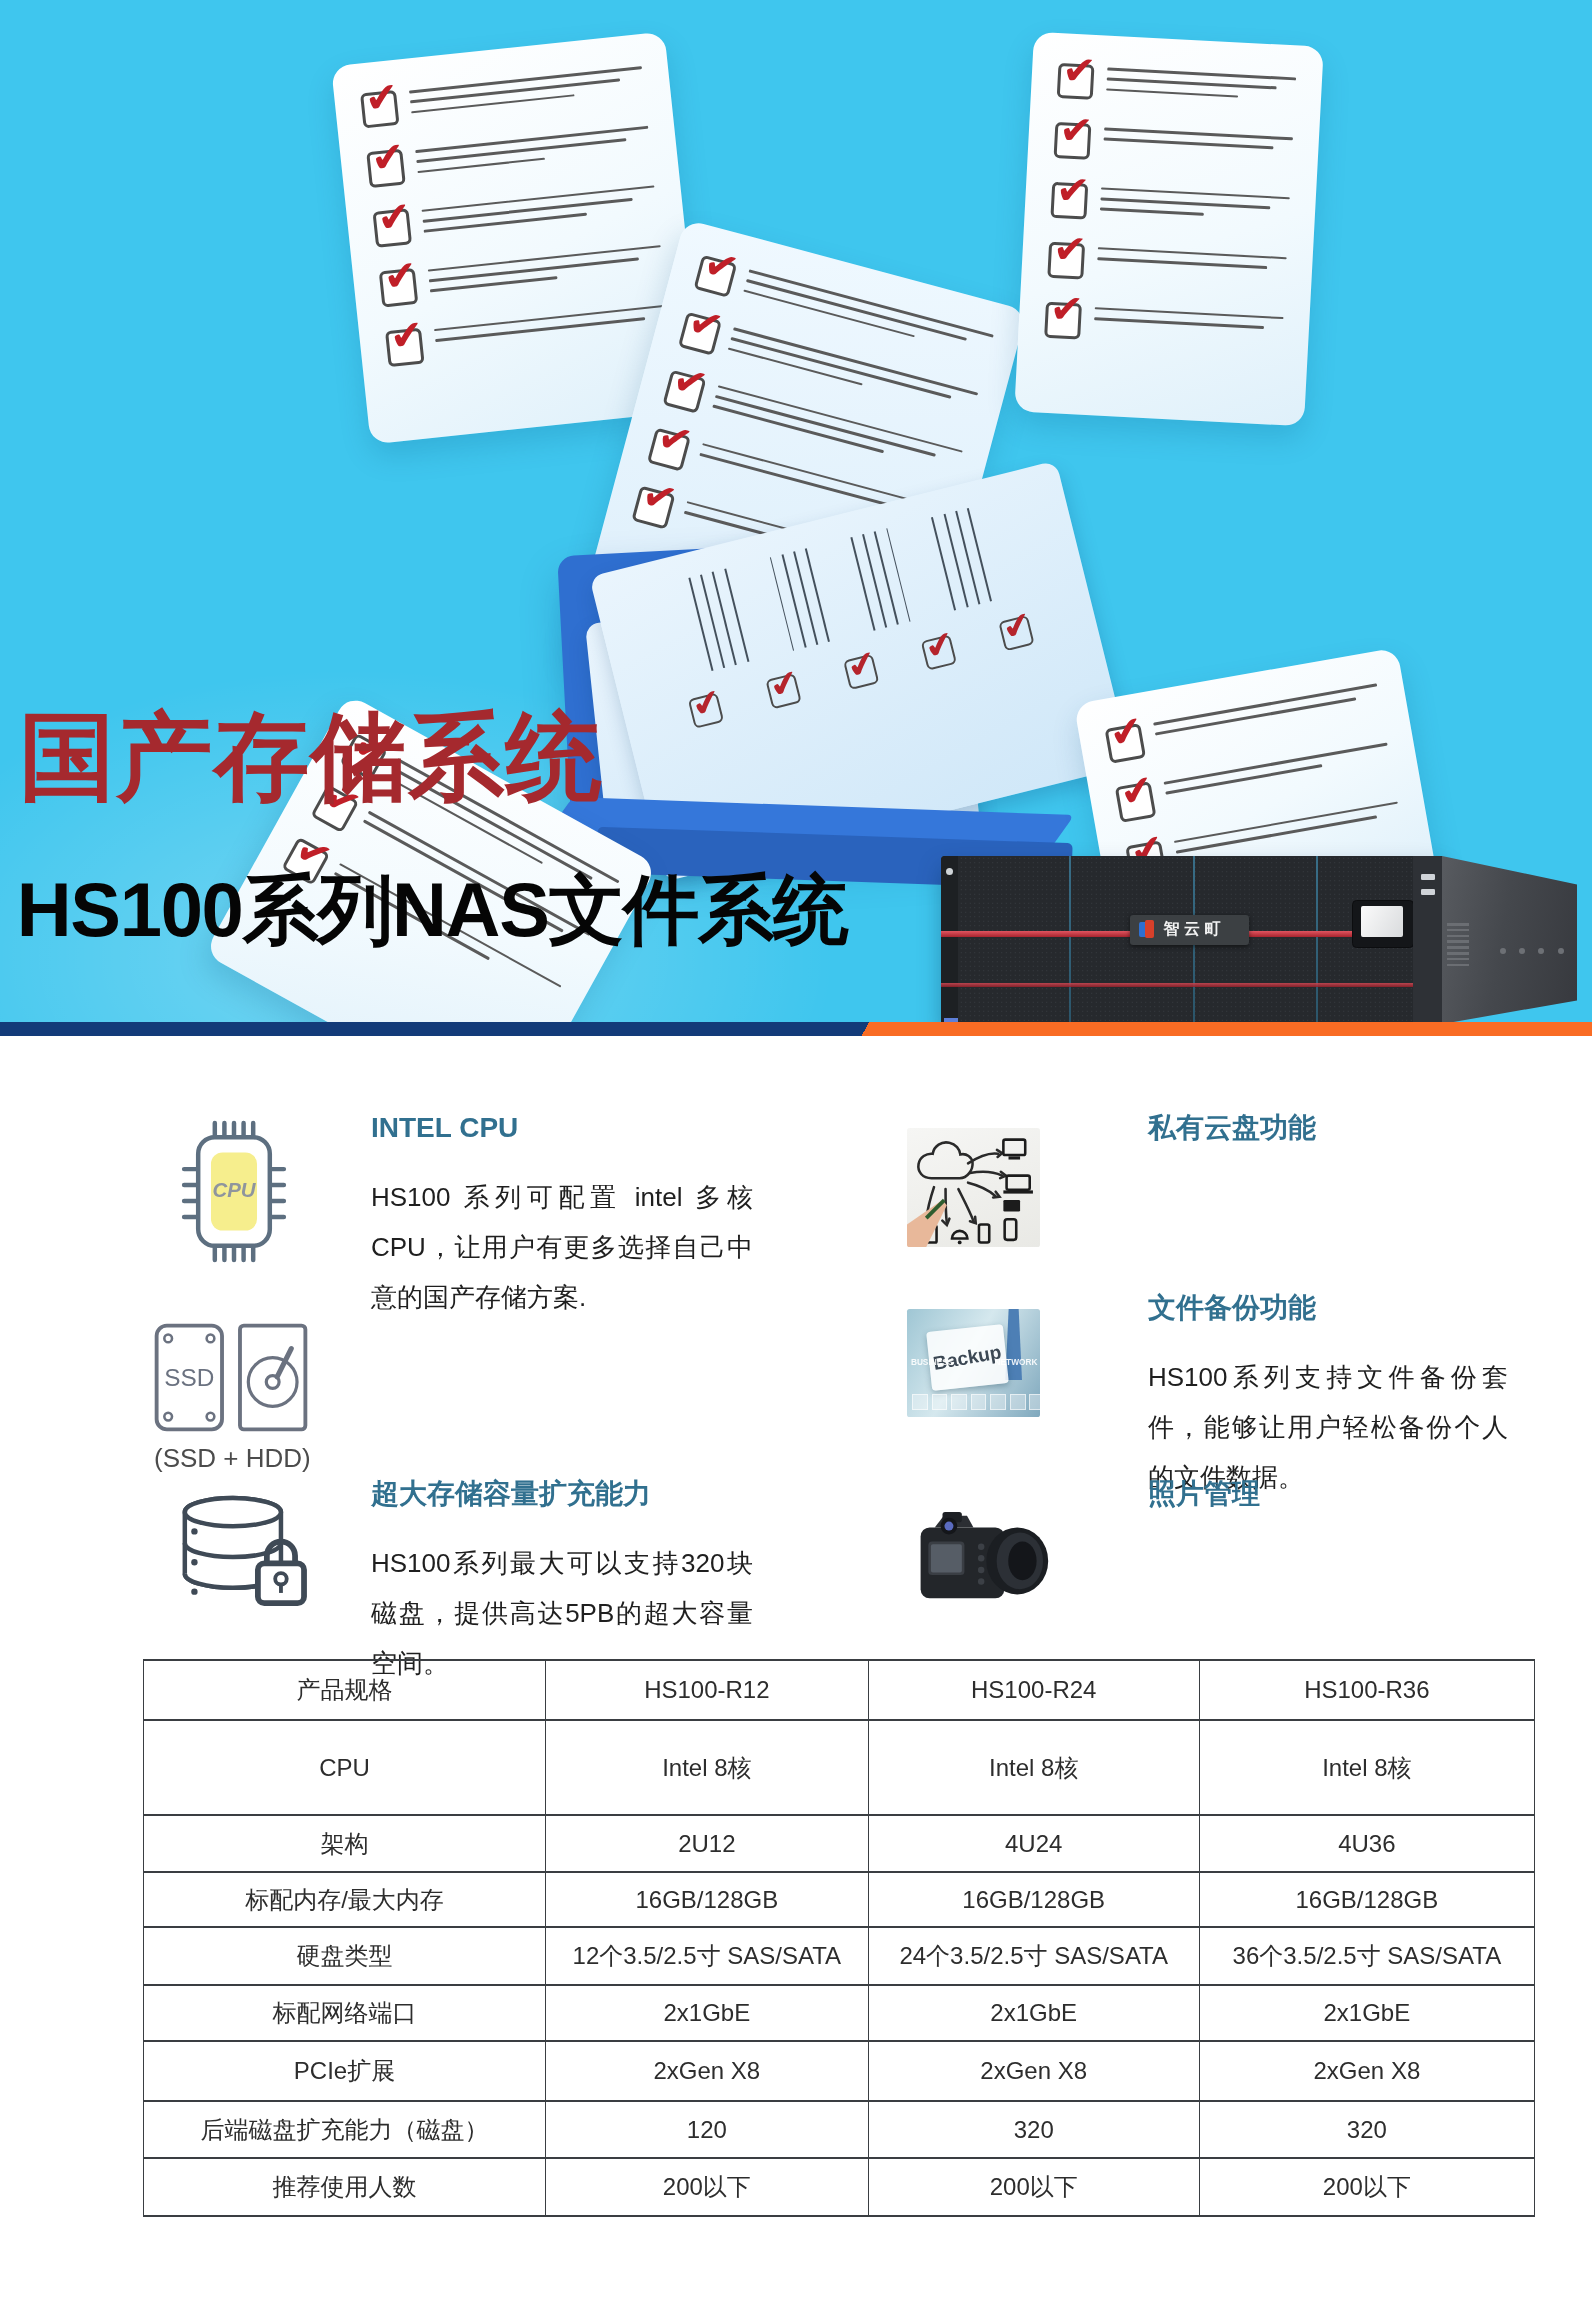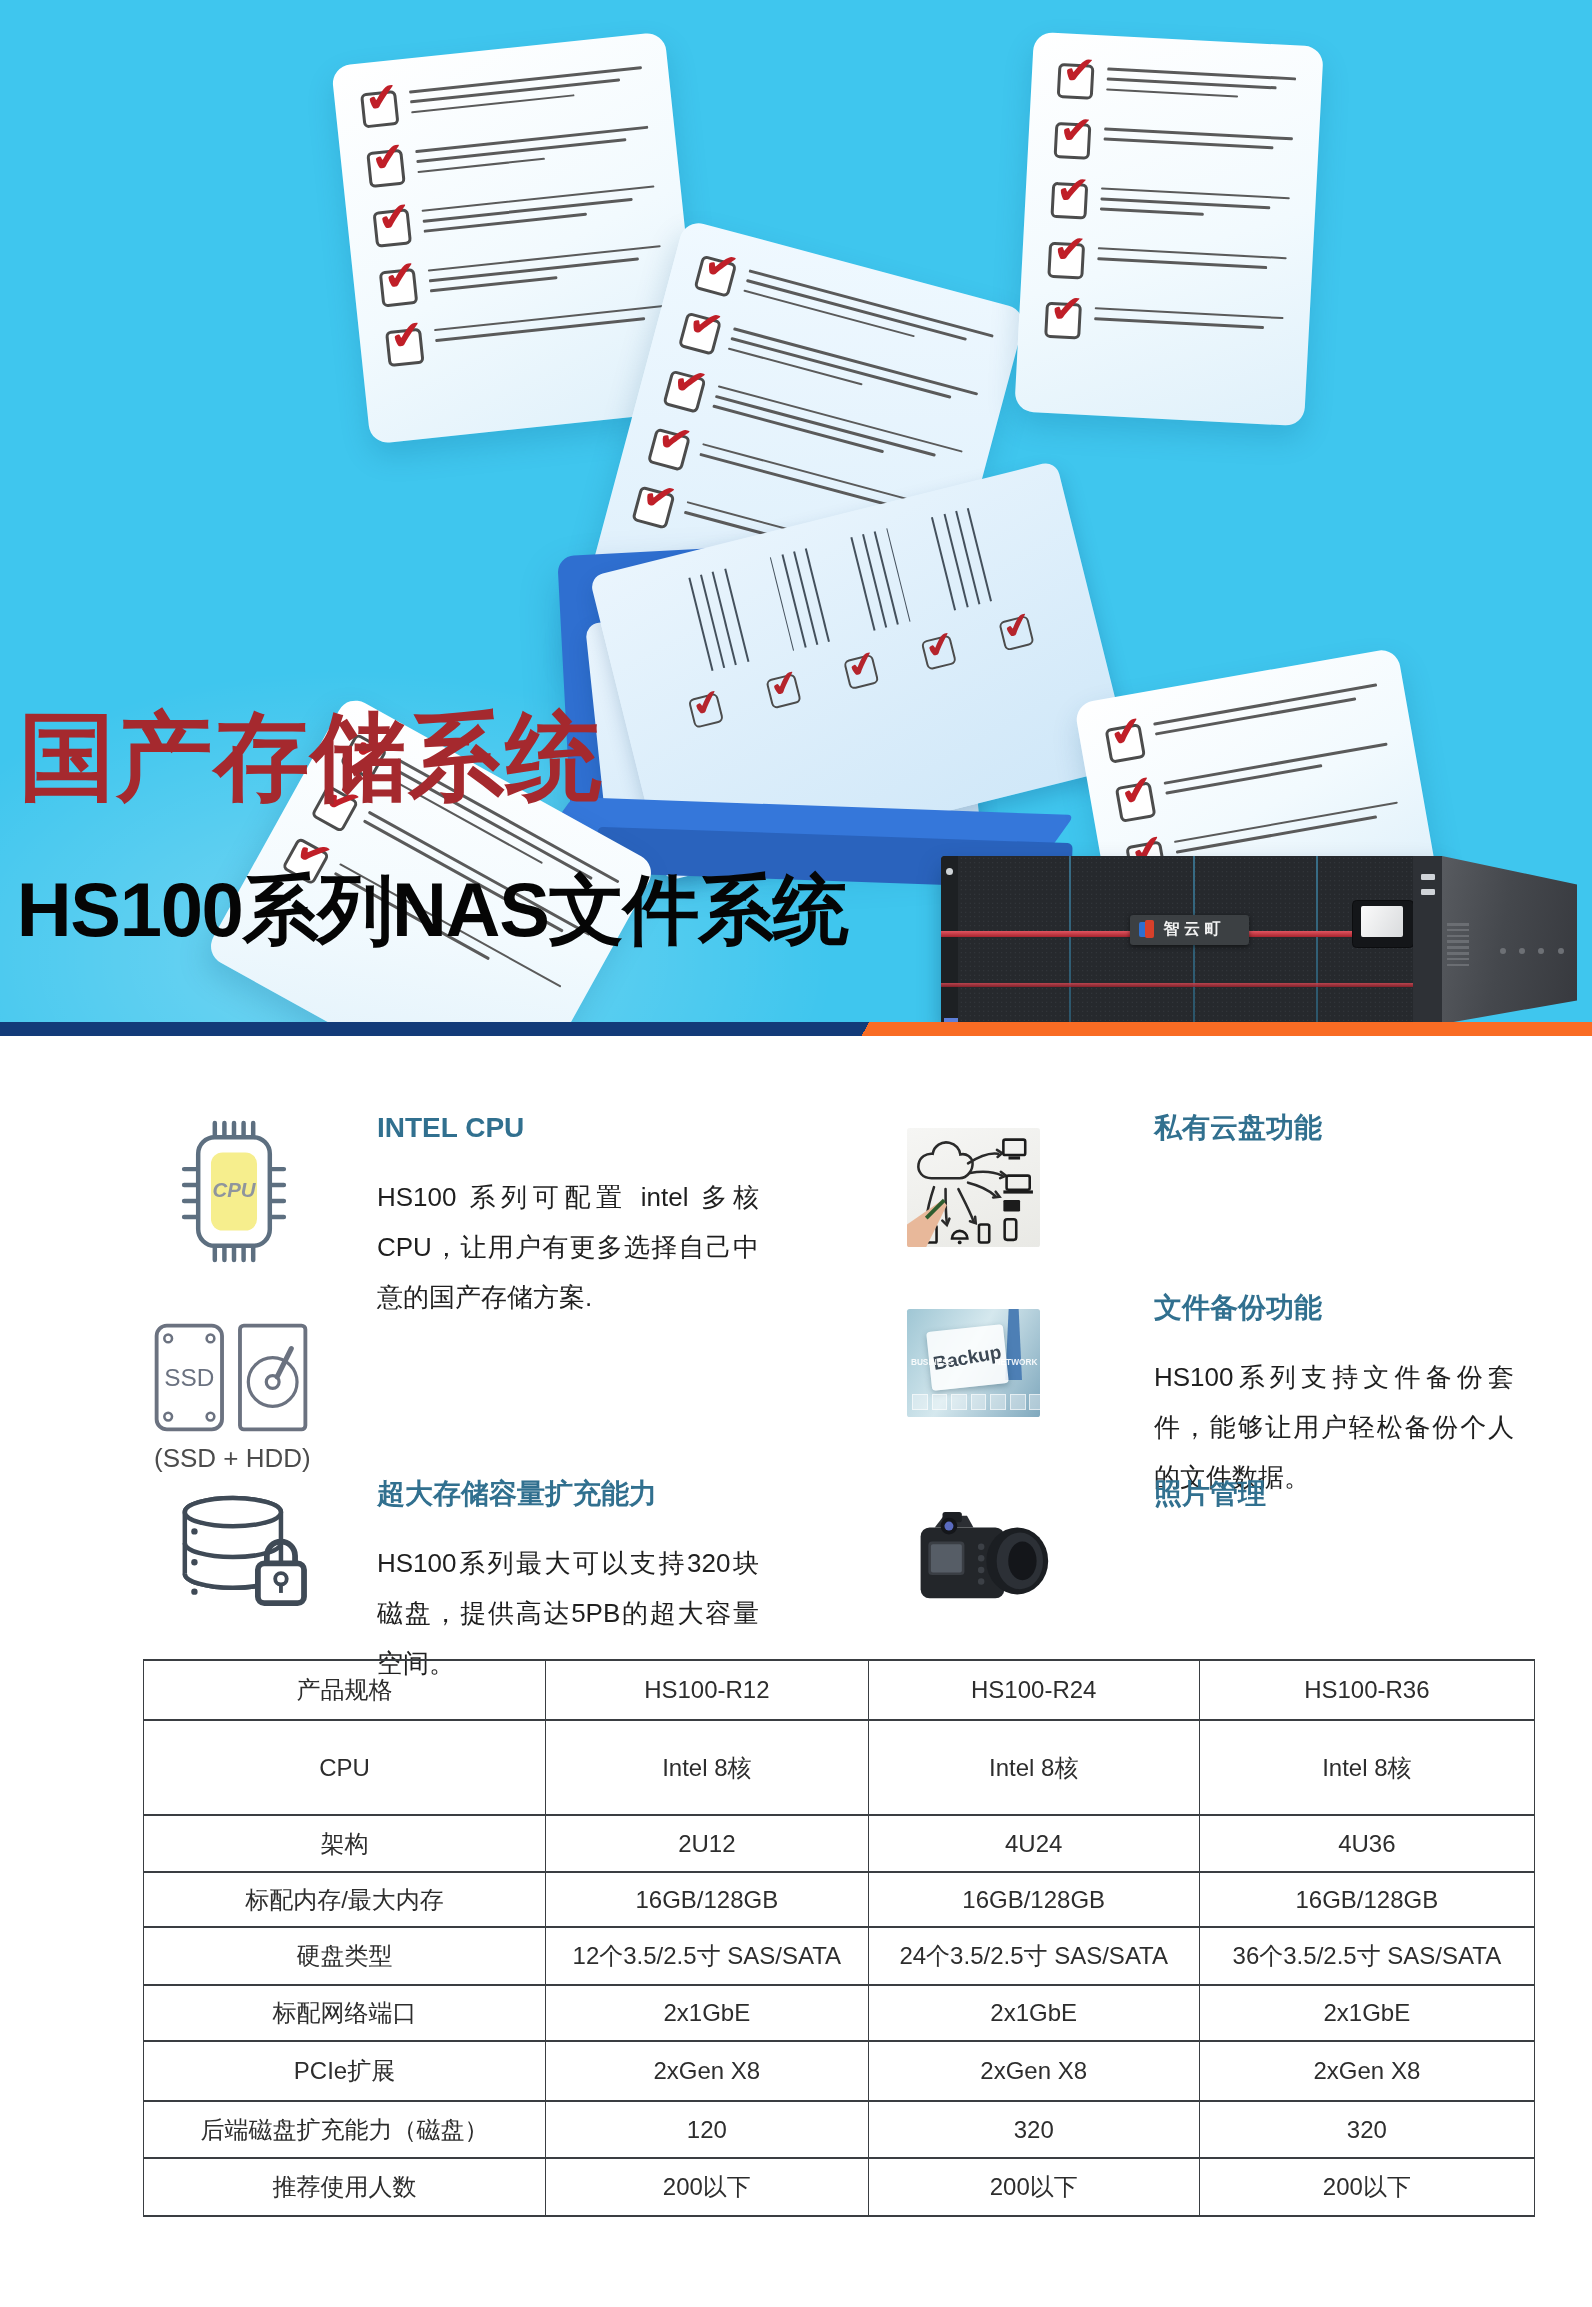--- a/index.html
+++ b/index.html
@@ -74,21 +74,21 @@
               font-family:Liberation Serif, serif;font-weight:bold;
               font-size:96px;line-height:1.1;color:#a5292e;letter-spacing:1.3px;}
   .hero-subtitle{position:absolute;left:16.7px;top:868px;z-index:6;font-weight:900;
                  font-size:76px;line-height:1.1;color:#050505;letter-spacing:-1.3px;}
 
   
   .band{position:absolute;left:0;top:1022px;width:1593px;height:14px;
         background:linear-gradient(118deg,#133b79 0 54.3%,#f96c24 54.3% 100%);}
 
   
-  .feature{position:absolute;margin-left:6px;}
+  .feature{position:absolute;}
   .f-title{font-size:28px;font-weight:bold;color:#31708f;line-height:1.1;}
   .f-body{font-size:26px;color:#1f1f1f;line-height:50px;text-align:justify;margin-top:28px;}
   .icon-box{position:absolute;}
   .icon-caption{font-size:26px;color:#4c4c4c;margin-top:9px;text-align:center;white-space:nowrap;}
 
   .photo{border-radius:2.6px;overflow:hidden;position:relative;}
   .photo-cloud{width:133px;height:119px;background:linear-gradient(160deg,#f6f6f4,#e9e9e5);}
   .photo-backup{width:133px;height:108px;background:linear-gradient(120deg,#9fc6d4 0%,#d5e8ee 45%,#7fa8bd 100%);}
   .backup-card{position:absolute;left:22px;top:19px;width:77px;height:59px;background:rgba(255,255,255,.85);
                border-radius:3.9px;transform:rotate(-6deg);display:flex;align-items:center;justify-content:center;

